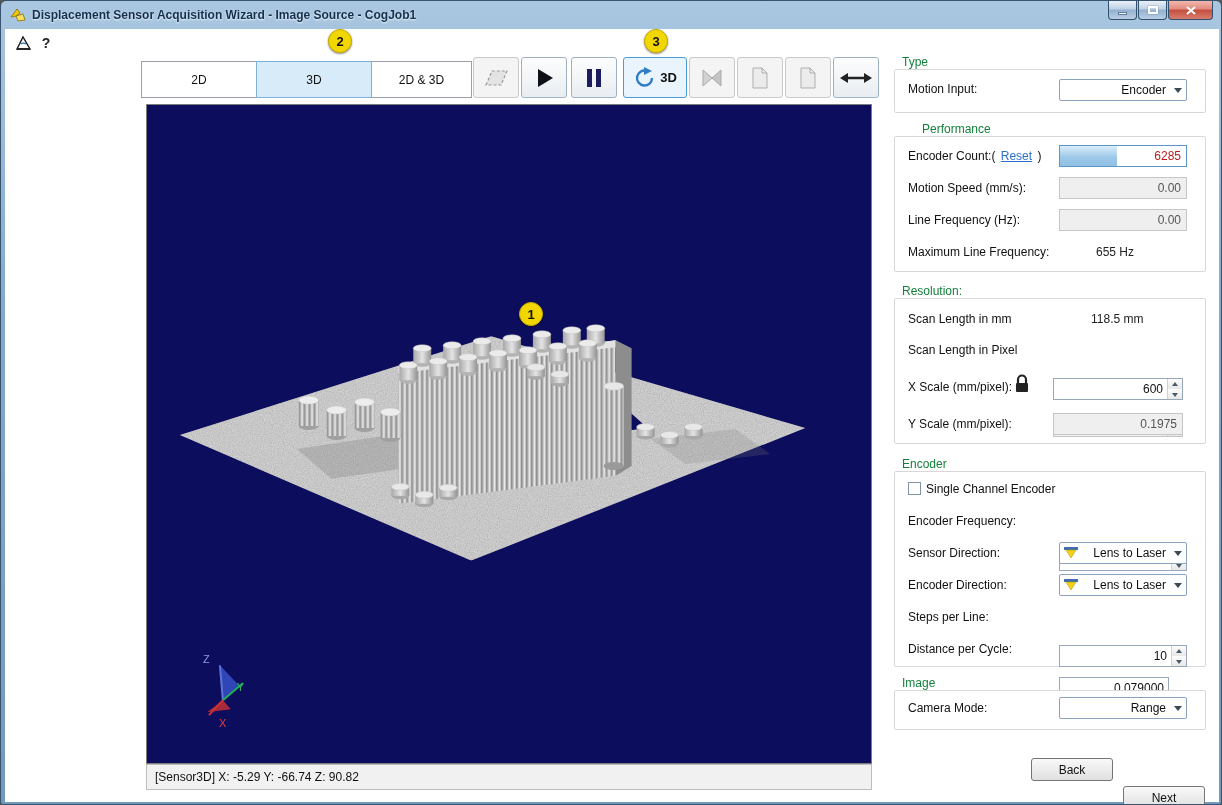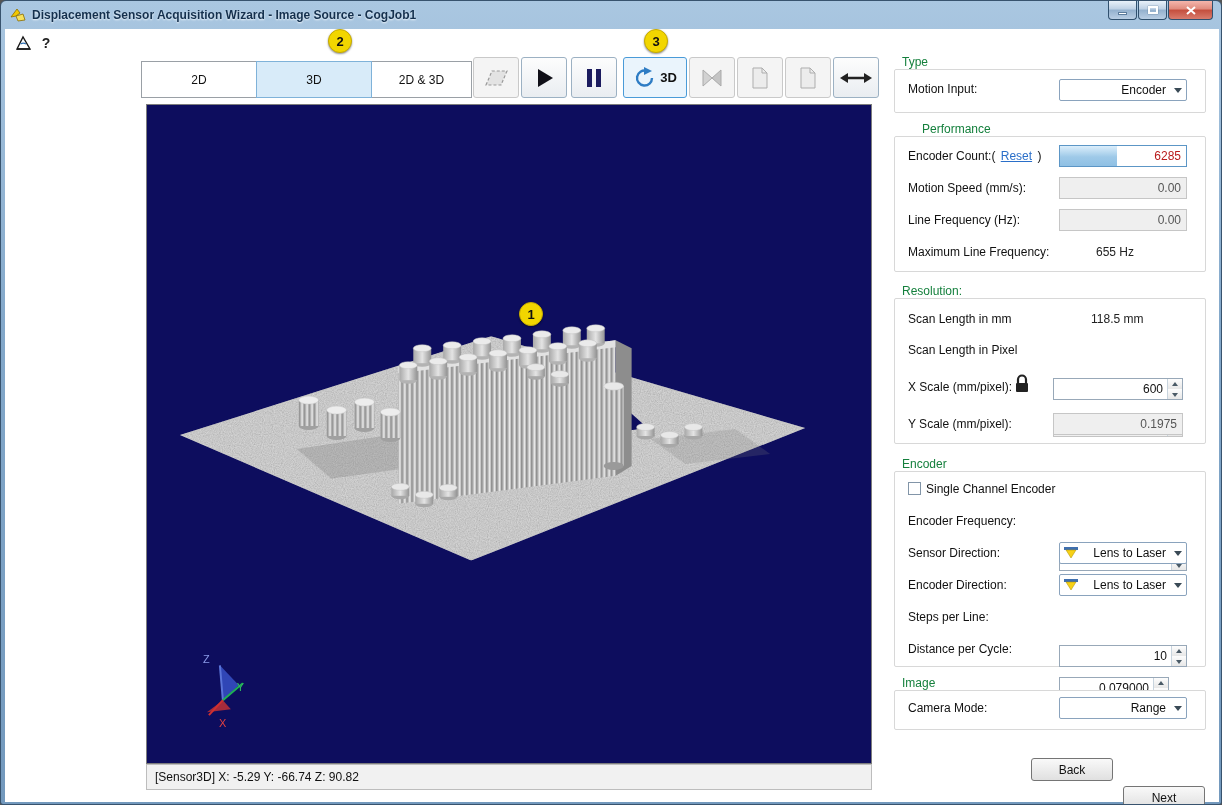--- a/index.html
+++ b/index.html
@@ -372,21 +372,21 @@
     </div>
     <div class="plabel" style="left:903px;top:581px;">Steps per Line:</div>
     <div class="spin" style="left:1054px;top:577px;width:128px;">
       <span class="spin-val">10</span>
       <span class="spin-btns">
         <span class="spin-up"></span>
         <span class="spin-down"></span>
       </span>
     </div>
     <div class="plabel" style="left:903px;top:613px;">Distance per Cycle:</div>
-    <div class="spin" style="left:1054px;top:609px;width:110px;">
+    <div class="spin" style="left:1054px;top:609px;width:110px;flex-direction:column;">
       <span class="spin-val">0.079000</span>
       <span class="spin-btns">
         <span class="spin-up"></span>
         <span class="spin-down"></span>
       </span>
     </div>
 
     <div class="gtitle" style="top:647px;">Image</div>
     <div class="group" style="top:661px;height:40px;"></div>
     <div class="plabel" style="left:903px;top:672px;">Camera Mode:</div>

